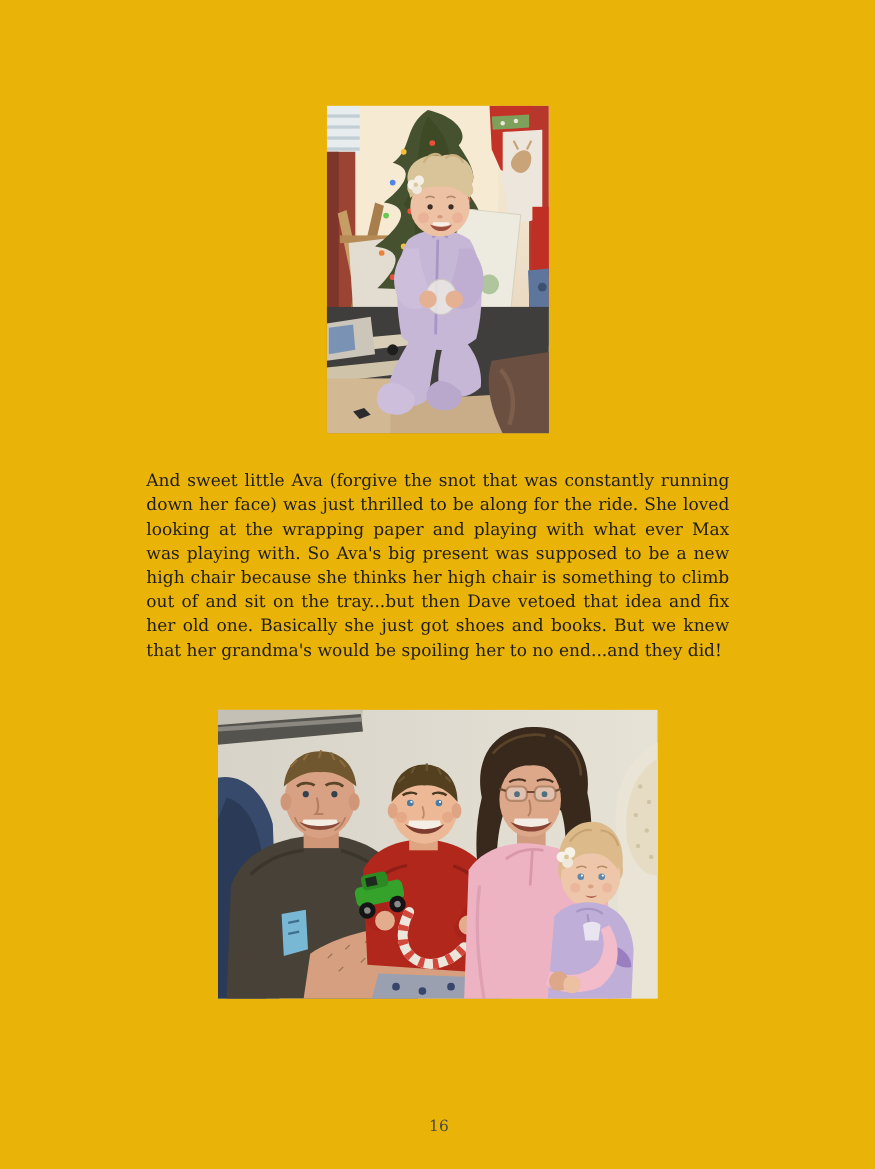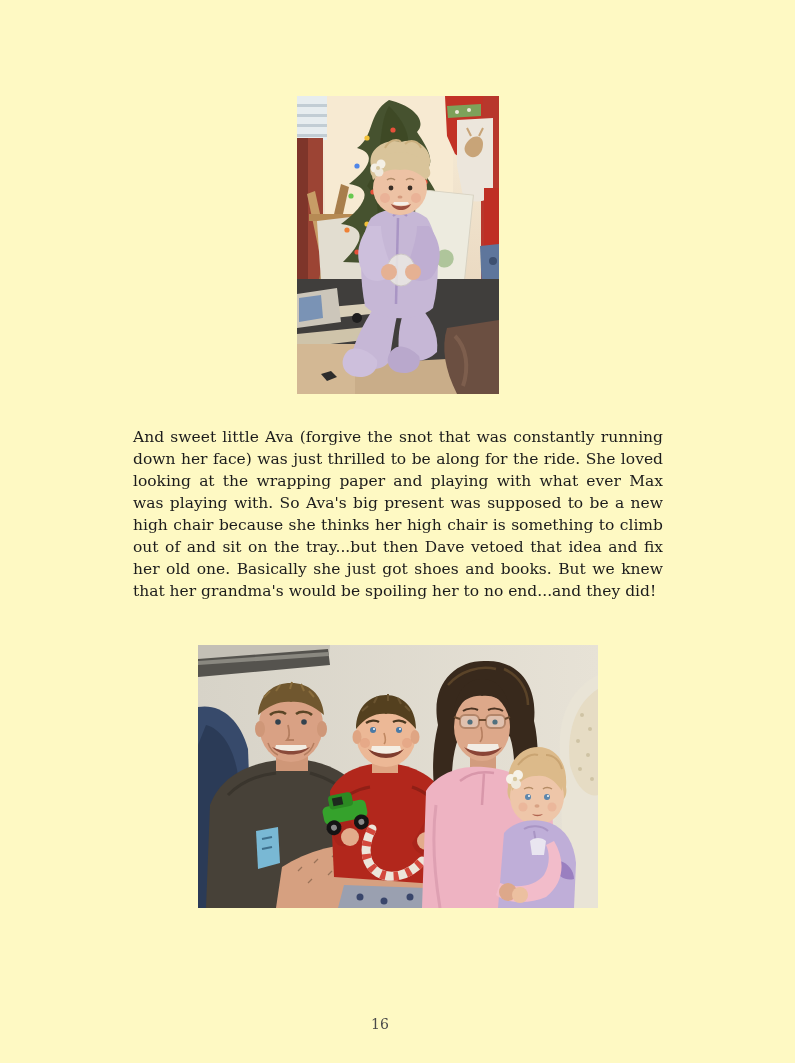--- a/index.html
+++ b/index.html
@@ -10,21 +10,21 @@
   body {
     width: 795px;
     height: 1063px;
     overflow: hidden;
     font-family: "DejaVu Serif", "Liberation Serif", serif;
   }
   .page {
     position: relative;
     width: 795px;
     height: 1063px;
-    background: #fef9c3;
+    background: #eab308;
   }
   .photo {
     position: absolute;
     overflow: hidden;
     line-height: 0;
   }
   .photo-ava {
     left: 297px;
     top: 96px;
     width: 202px;
@@ -50,20 +50,21 @@
     margin: 0;
   }
   .page-number {
     position: absolute;
     left: 0;
     top: 1016px;
     width: 760px;
     text-align: center;
     font-size: 14px;
     color: #4a4a4a;
+    padding-left: 19px;
   }
 </style>
 </head>
 <body>
 
 <div class="page">
 
   <figure class="photo photo-ava" style="margin:0;">
     <svg width="202" height="298" viewBox="0 0 202 298">
       <defs>

